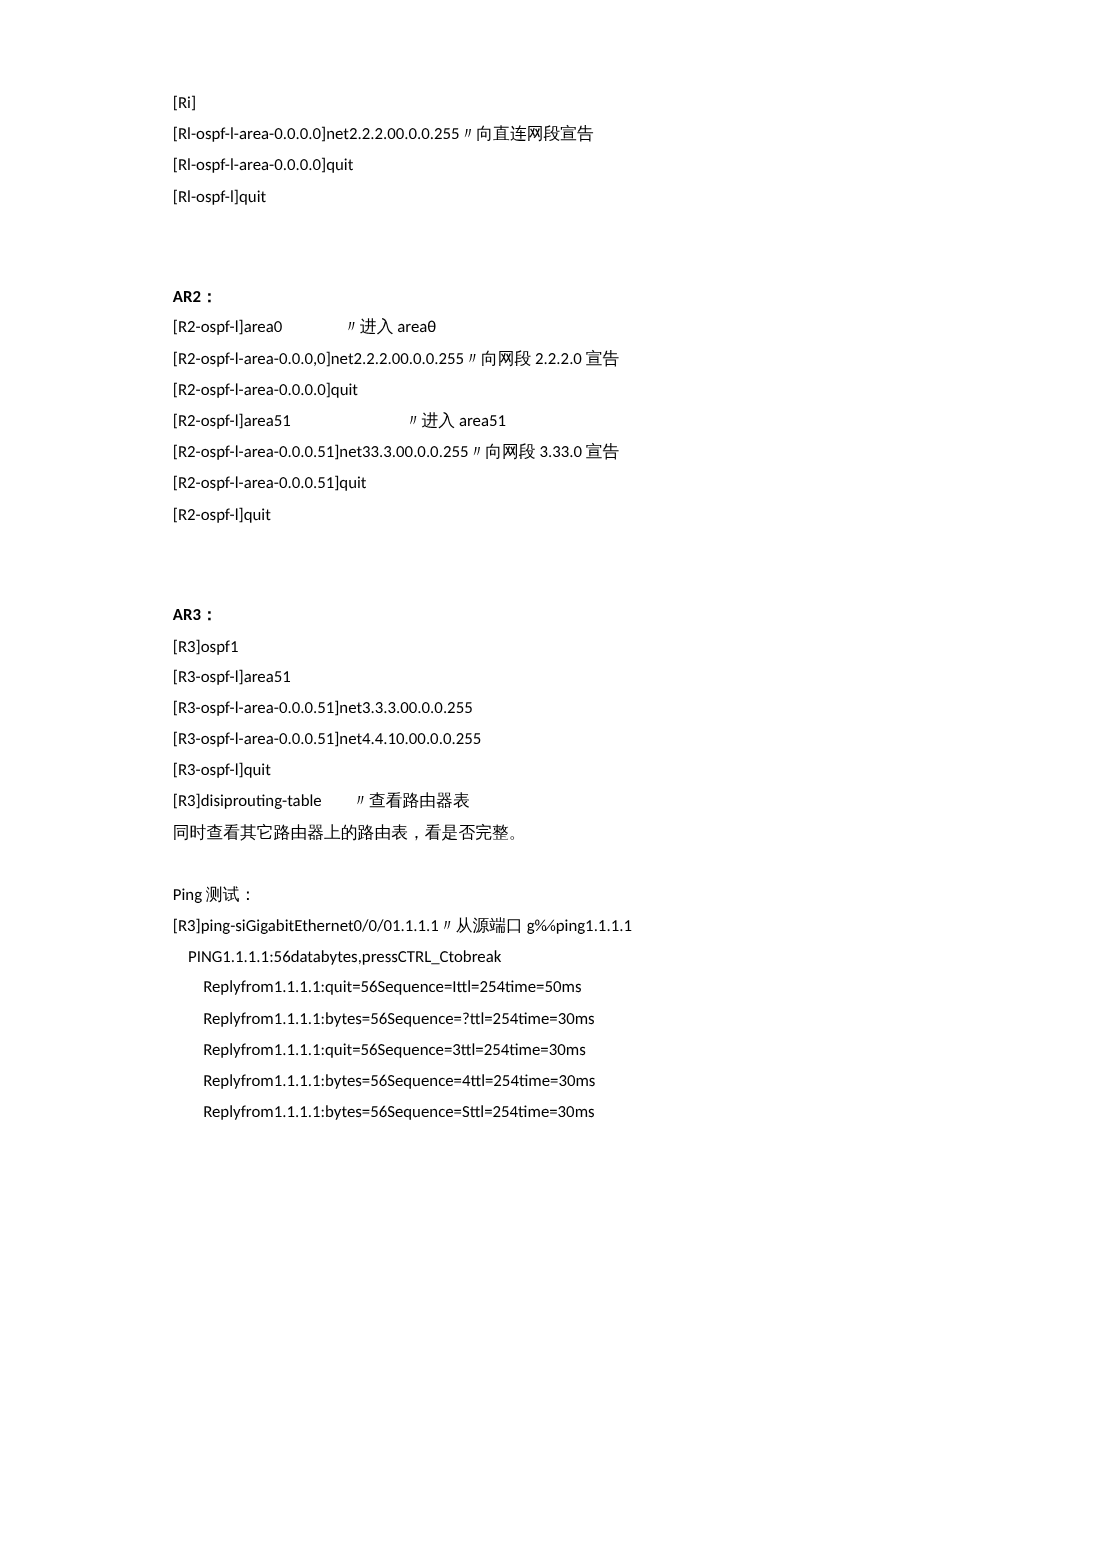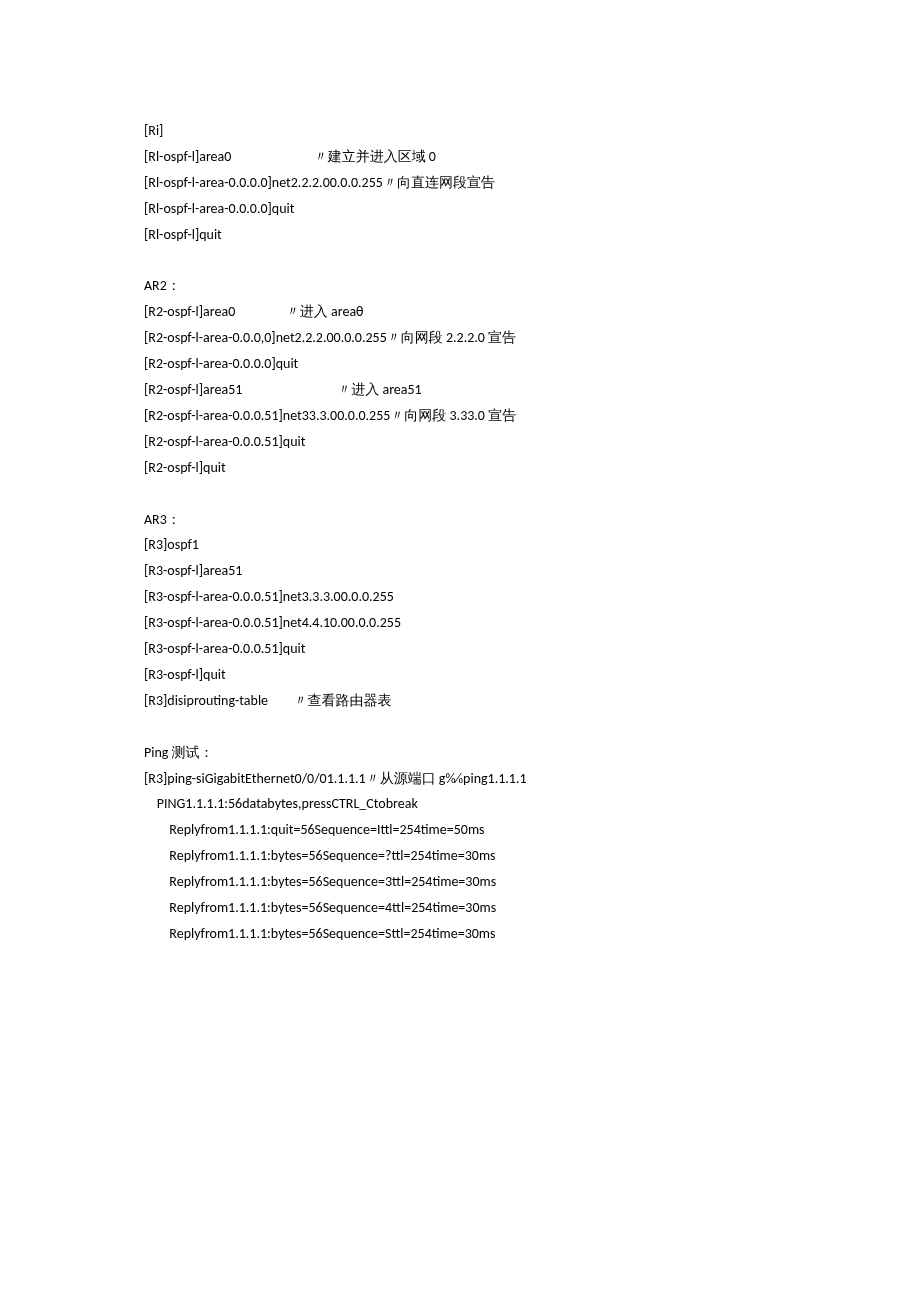--- a/index.html
+++ b/index.html
@@ -7,64 +7,64 @@
     padding: 0;
     background: #ffffff;
     font-family: "Calibri", "SimSun", "Microsoft YaHei", sans-serif;
     font-size: 14px;
     color: #000;
     line-height: 1.85;
   }
   .page {
     width: 920px;
     min-height: 1301px;
-    padding: 118px 135px 0 144px;
+    padding: 73px 135px 0 144px;
     box-sizing: border-box;
   }
   .line {
     white-space: pre;
   }
   .bold {
-    font-weight: normal;
+    font-weight: bold;
+    margin-top: 32px;
   }
   .section-gap {
     height: 26px;
   }
 </style>
 </head>
 <body>
 
 <div class="page">
   <div id="content">
       <div class="line">[Ri]</div>
-      <div class="line">[Rl-ospf-l]area0                          〃建立并进入区域 0</div>
       <div class="line">[Rl-ospf-l-area-0.0.0.0]net2.2.2.00.0.0.255〃向直连网段宣告</div>
       <div class="line">[Rl-ospf-l-area-0.0.0.0]quit</div>
       <div class="line">[Rl-ospf-l]quit</div>
       <div class="section-gap"></div>
       <div class="line bold">AR2：</div>
       <div class="line">[R2-ospf-l]area0                〃进入 areaθ</div>
       <div class="line">[R2-ospf-l-area-0.0.0,0]net2.2.2.00.0.0.255〃向网段 2.2.2.0 宣告</div>
       <div class="line">[R2-ospf-l-area-0.0.0.0]quit</div>
       <div class="line">[R2-ospf-l]area51                              〃进入 area51</div>
       <div class="line">[R2-ospf-l-area-0.0.0.51]net33.3.00.0.0.255〃向网段 3.33.0 宣告</div>
       <div class="line">[R2-ospf-l-area-0.0.0.51]quit</div>
       <div class="line">[R2-ospf-l]quit</div>
       <div class="section-gap"></div>
       <div class="line bold">AR3：</div>
       <div class="line">[R3]ospf1</div>
       <div class="line">[R3-ospf-l]area51</div>
       <div class="line">[R3-ospf-l-area-0.0.0.51]net3.3.3.00.0.0.255</div>
       <div class="line">[R3-ospf-l-area-0.0.0.51]net4.4.10.00.0.0.255</div>
-      <div class="line">[R3-ospf-l-area-0.0.0.51]quit</div>
       <div class="line">[R3-ospf-l]quit</div>
       <div class="line">[R3]disiprouting-table        〃查看路由器表</div>
+      <div class="line">同时查看其它路由器上的路由表，看是否完整。</div>
       <div class="section-gap"></div>
       <div class="line">Ping 测试：</div>
       <div class="line">[R3]ping-siGigabitEthernet0/0/01.1.1.1〃从源端口 g0⁄0⁄0ping1.1.1.1</div>
       <div class="line">    PING1.1.1.1:56databytes,pressCTRL_Ctobreak</div>
       <div class="line">        Replyfrom1.1.1.1:quit=56Sequence=Ittl=254time=50ms</div>
       <div class="line">        Replyfrom1.1.1.1:bytes=56Sequence=?ttl=254time=30ms</div>
-      <div class="line">        Replyfrom1.1.1.1:bytes=56Sequence=3ttl=254time=30ms</div>
+      <div class="line">        Replyfrom1.1.1.1:quit=56Sequence=3ttl=254time=30ms</div>
       <div class="line">        Replyfrom1.1.1.1:bytes=56Sequence=4ttl=254time=30ms</div>
       <div class="line">        Replyfrom1.1.1.1:bytes=56Sequence=Sttl=254time=30ms</div>
     </div>
 </div>
 
 </body></html>

